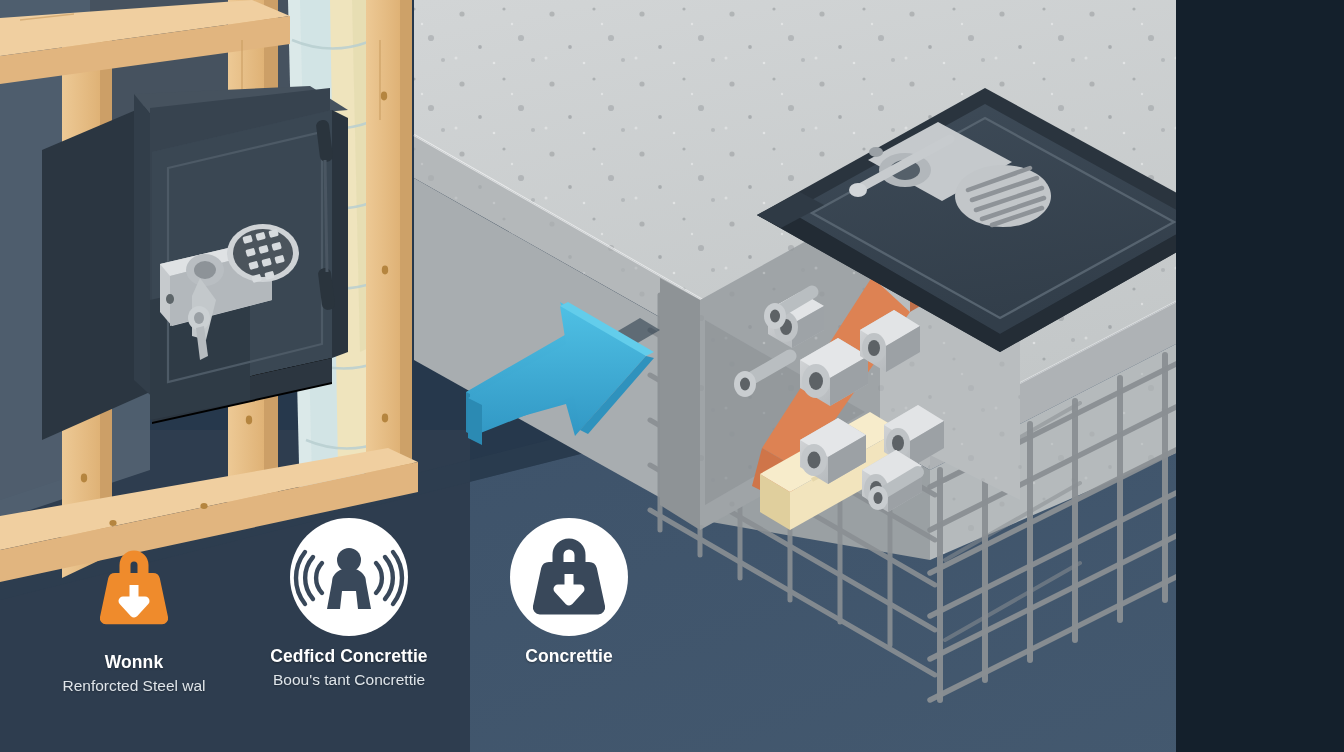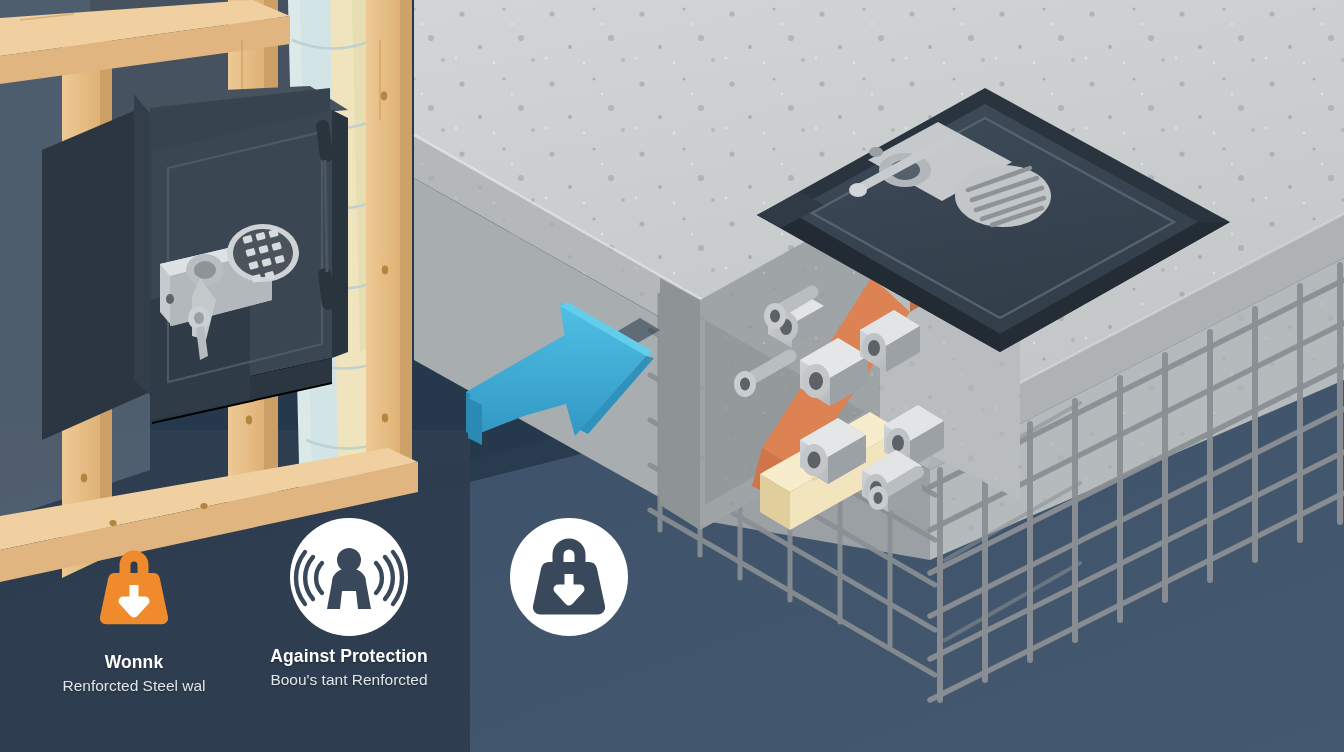--- a/index.html
+++ b/index.html
@@ -1,17 +1,17 @@
 <!DOCTYPE html>
 <html><head>
 <meta charset="utf-8">
 <style>
   html,body{margin:0;padding:0;background:#14202c;}
   body{font-family:"Liberation Sans",sans-serif;}
-  #stage{position:relative;width:1344px;height:752px;overflow:hidden;background:#6d28d9;}
+  #stage{position:relative;width:1176px;height:752px;overflow:hidden;background:#6d28d9;}
   svg{display:block;}
   #art{position:absolute;left:0;top:0;width:1344px;height:752px;}
 
   
   #features{position:absolute;left:0;top:518px;width:1344px;height:234px;}
   .feature{position:absolute;width:300px;text-align:center;}
   .feat-icon{height:118px;display:flex;align-items:center;justify-content:center;}
   .feat-title{
     font-size:17.5px;font-weight:bold;color:#ffffff;letter-spacing:.1px;
     margin-top:11px;line-height:1.1;text-shadow:0 1px 2px rgba(0,0,0,.35);
@@ -443,29 +443,30 @@
           <g fill="none" stroke="#39485a" stroke-width="4.4" stroke-linecap="round">
             <path d="M34 47 a22 22 0 0 0 0 30"></path>
             <path d="M25 41 a32 32 0 0 0 0 42"></path>
             <path d="M17 36 a42 42 0 0 0 0 52"></path>
             <path d="M88 47 a22 22 0 0 1 0 30"></path>
             <path d="M97 41 a32 32 0 0 1 0 42"></path>
             <path d="M105 36 a42 42 0 0 1 0 52"></path>
           </g>
         </svg>
       </div>
-      <div class="feat-title">Against Protection</div>
-      <div class="feat-sub">Boou's tant Renforcted</div>
+      <div class="feat-title">Cedficd Concrettie</div>
+      <div class="feat-sub">Boou's tant Concrettie</div>
     </div>
 
     <div class="feature" id="f3">
       <div class="feat-icon">
         <svg width="122" height="122" viewBox="0 0 122 122">
           <circle cx="61" cy="61" r="59" fill="#ffffff"></circle>
           <path d="M50 48 V39 a11 11 0 0 1 22 0 V48" fill="none" stroke="#39485a" stroke-width="11" stroke-linecap="round"></path>
           <path d="M41 46 H81 a8 8 0 0 1 7.8 6 L97 90 a7 7 0 0 1 -6.8 8.4 H31.8 A7 7 0 0 1 25 90 l8.2 -38 A8 8 0 0 1 41 46 Z" fill="#39485a"></path>
           <path d="M61 58 v20 M61 85 l-11 -12 h22 Z" fill="#ffffff" stroke="#ffffff" stroke-width="9" stroke-linejoin="round"></path>
         </svg>
       </div>
+      <div class="feat-title">Concrettie</div>
     </div>
 
   </div>
 </div>
 
 </body></html>

